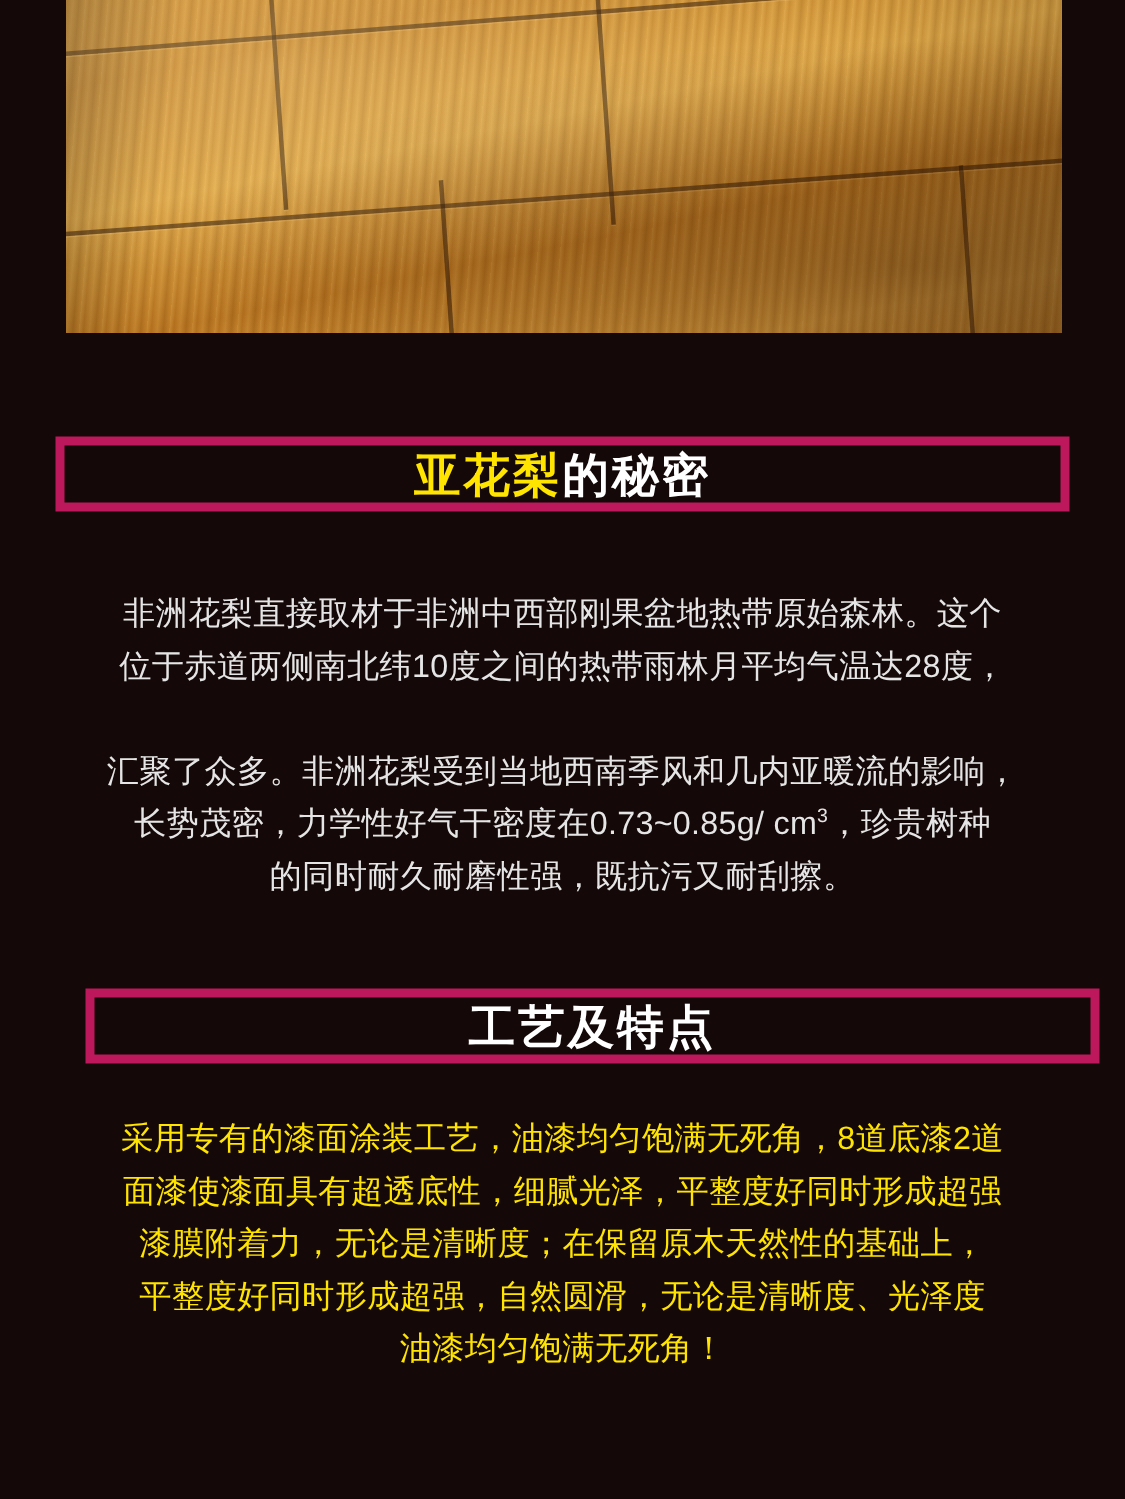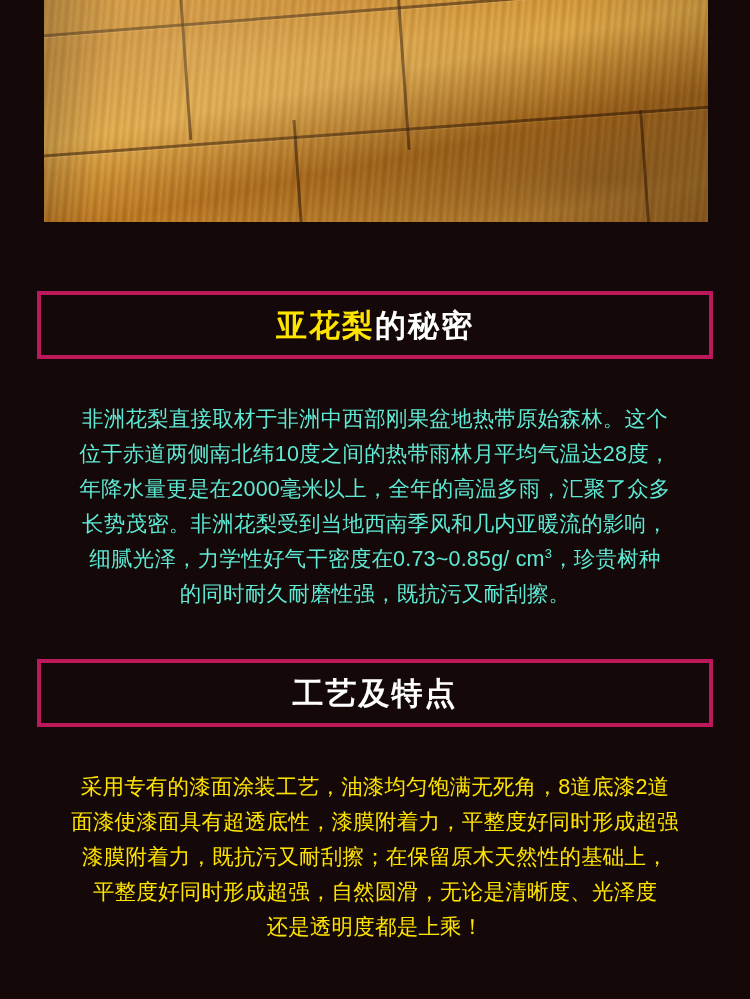--- a/index.html
+++ b/index.html
@@ -66,55 +66,55 @@
     background:
       radial-gradient(ellipse at 20% 20%, rgba(255,235,180,0.25), rgba(0,0,0,0) 55%),
       radial-gradient(ellipse at 85% 80%, rgba(60,28,2,0.42), rgba(0,0,0,0) 60%);
   }
 
   
   .title-box {
     position: absolute;
     left: 37px;
     width: 676px;
-    height: 68px;
-    border: 4px solid #be185d;
+    height: 50px;
+    border: 6px solid #be185d;
     box-sizing: border-box;
     display: flex;
     align-items: center;
     justify-content: center;
   }
   .title-box .title-text {
     font-size: 31px;
     font-weight: bold;
     letter-spacing: 2px;
     line-height: 1;
   }
   .t1 { top: 291px; }
-  .t2 { top: 659px; }
+  .t2 { top: 659px; margin-left: 20px; }
 
   .ttl-a { color: #ffe400; }
   .ttl-b { color: #ffffff; }
 
   
   .para {
     position: absolute;
     left: 40px;
     width: 670px;
     text-align: center;
     font-size: 21.5px;
     line-height: 35px;
     letter-spacing: 0.2px;
   }
   .p1 {
-    top: 402px;
-    color: #5eead4;
+    top: 392px;
+    color: #e5e5e5;
   }
   .p2 {
-    top: 770px;
+    top: 742px;
     color: #ffe400;
   }
   sup.sup {
     font-size: 13px;
     vertical-align: super;
     line-height: 0;
   }
 </style>
 </head>
 <body>
@@ -134,33 +134,33 @@
 
   <div class="title-box t1">
     <span class="title-text">
       <span class="ttl-a">亚花梨</span><span class="ttl-b">的秘密</span>
     </span>
   </div>
 
   <div class="para p1">
     <span>非洲花梨直接取材于非洲中西部刚果盆地热带原始森林。这个</span><br>
     <span>位于赤道两侧南北纬10度之间的热带雨林月平均气温达28度，</span><br>
-    <span>年降水量更是在2000毫米以上，全年的高温多雨，汇聚了众多</span><br>
-    <span>长势茂密。非洲花梨受到当地西南季风和几内亚暖流的影响，</span><br>
-    <span>细腻光泽，力学性好气干密度在0.73~0.85g/ cm</span><sup class="sup">3</sup><span>，珍贵树种</span><br>
+    <br>
+    <span>汇聚了众多。非洲花梨受到当地西南季风和几内亚暖流的影响，</span><br>
+    <span>长势茂密，力学性好气干密度在0.73~0.85g/ cm</span><sup class="sup">3</sup><span>，珍贵树种</span><br>
     <span>的同时耐久耐磨性强，既抗污又耐刮擦。</span>
   </div>
 
   <div class="title-box t2">
     <span class="title-text">
       <span class="ttl-b">工艺</span><span class="ttl-b">及特点</span>
     </span>
   </div>
 
   <div class="para p2">
     <span>采用专有的漆面涂装工艺，油漆均匀饱满无死角，8道底漆2道</span><br>
-    <span>面漆使漆面具有超透底性，漆膜附着力，平整度好同时形成超强</span><br>
-    <span>漆膜附着力，既抗污又耐刮擦；在保留原木天然性的基础上，</span><br>
+    <span>面漆使漆面具有超透底性，细腻光泽，平整度好同时形成超强</span><br>
+    <span>漆膜附着力，无论是清晰度；在保留原木天然性的基础上，</span><br>
     <span>平整度好同时形成超强，自然圆滑，无论是清晰度、光泽度</span><br>
-    <span>还是透明度都是上乘！</span>
+    <span>油漆均匀饱满无死角！</span>
   </div>
 
 </div>
 
 </body></html>

